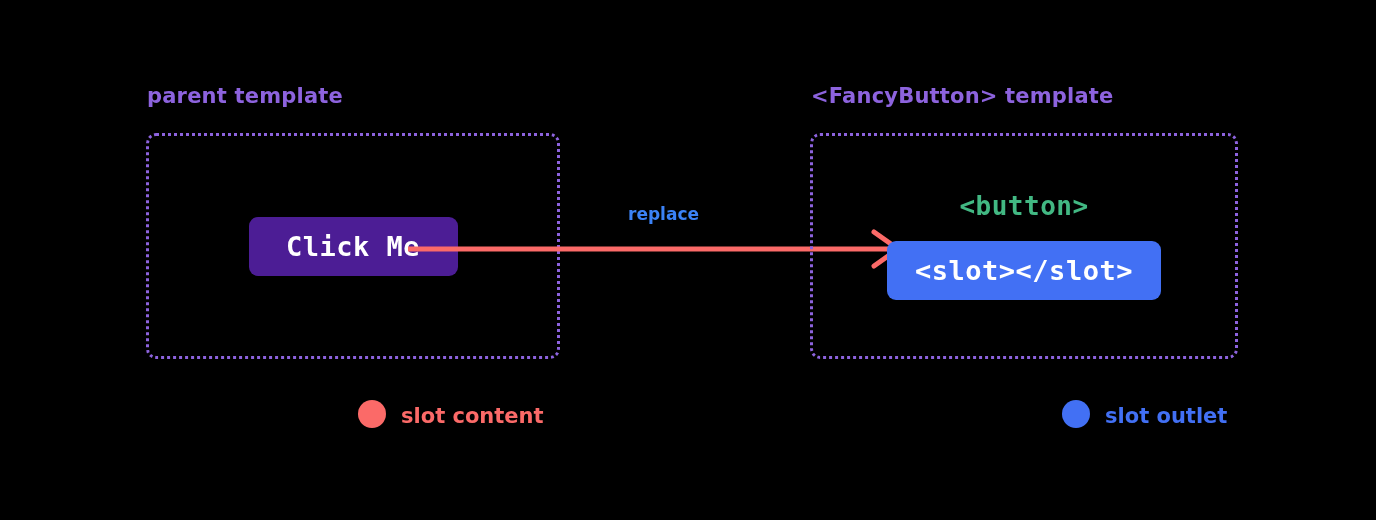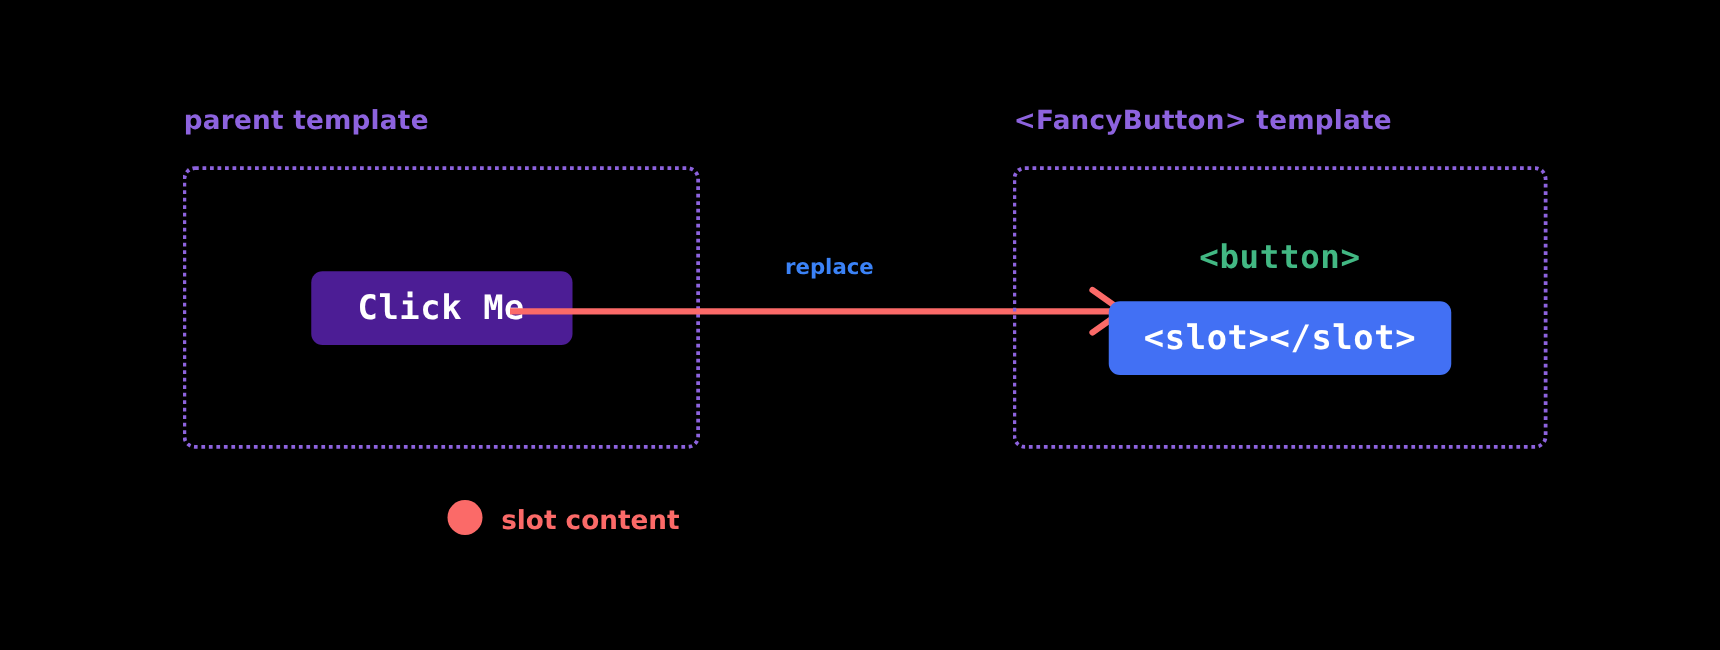--- a/index.html
+++ b/index.html
@@ -168,14 +168,18 @@
       <div class="code-line open">&lt;button&gt;</div>
       <div class="pill" id="pill-slot">&lt;slot&gt;&lt;/slot&gt;</div>
     </div>
   </div>
 
   <div class="legend-item" id="legend-slot-content">
     <span class="legend-dot" id="dot-slot-content"></span>
     <span class="legend-label" id="label-slot-content">slot content</span>
   </div>
 
+  <div class="legend-item" id="legend-slot-outlet">
+    <span class="legend-dot" id="dot-slot-outlet"></span>
+    <span class="legend-label" id="label-slot-outlet">slot outlet</span>
+  </div>
 
 </div>
 
 </body></html>

